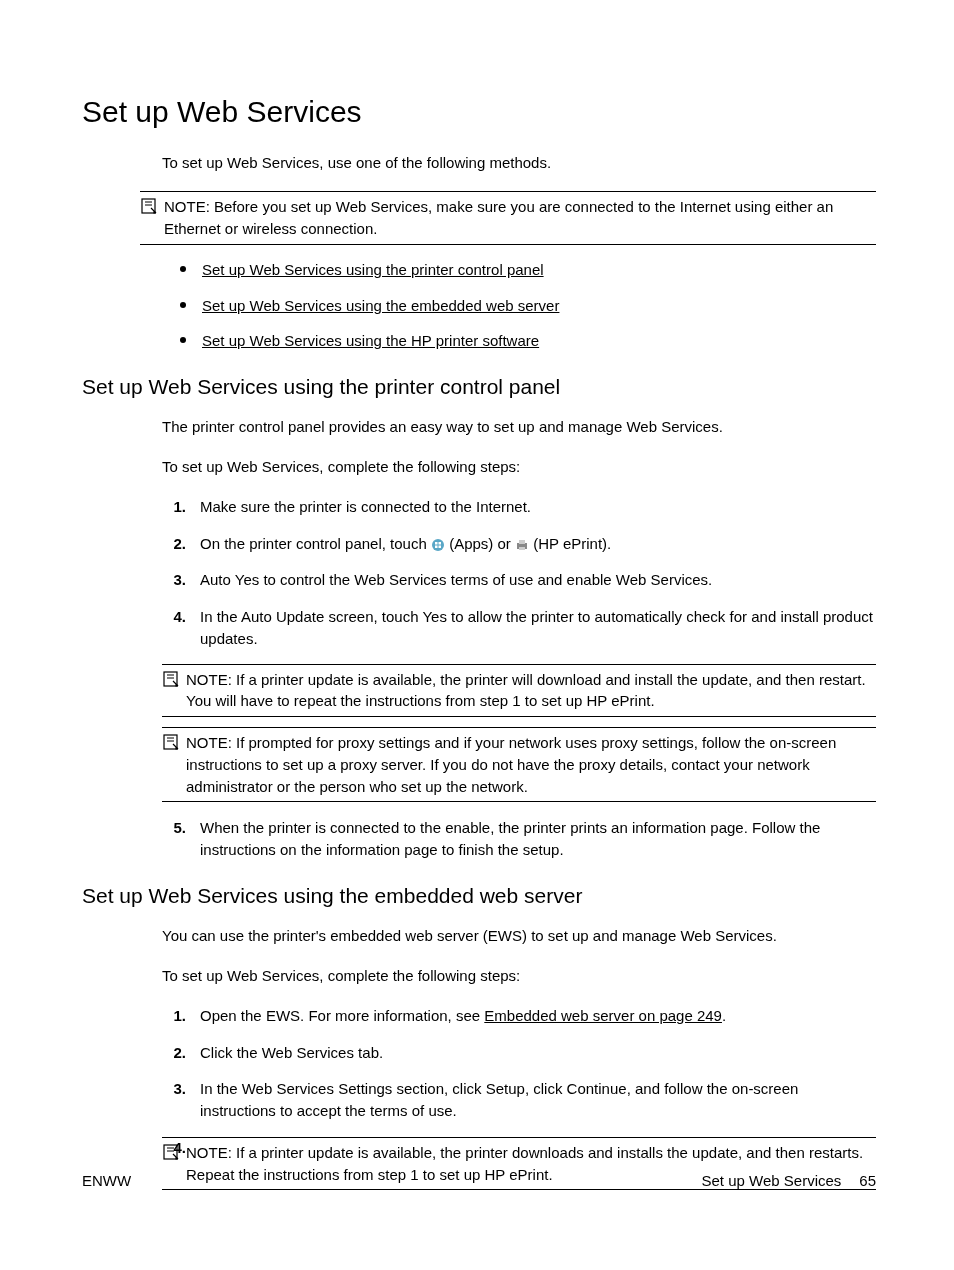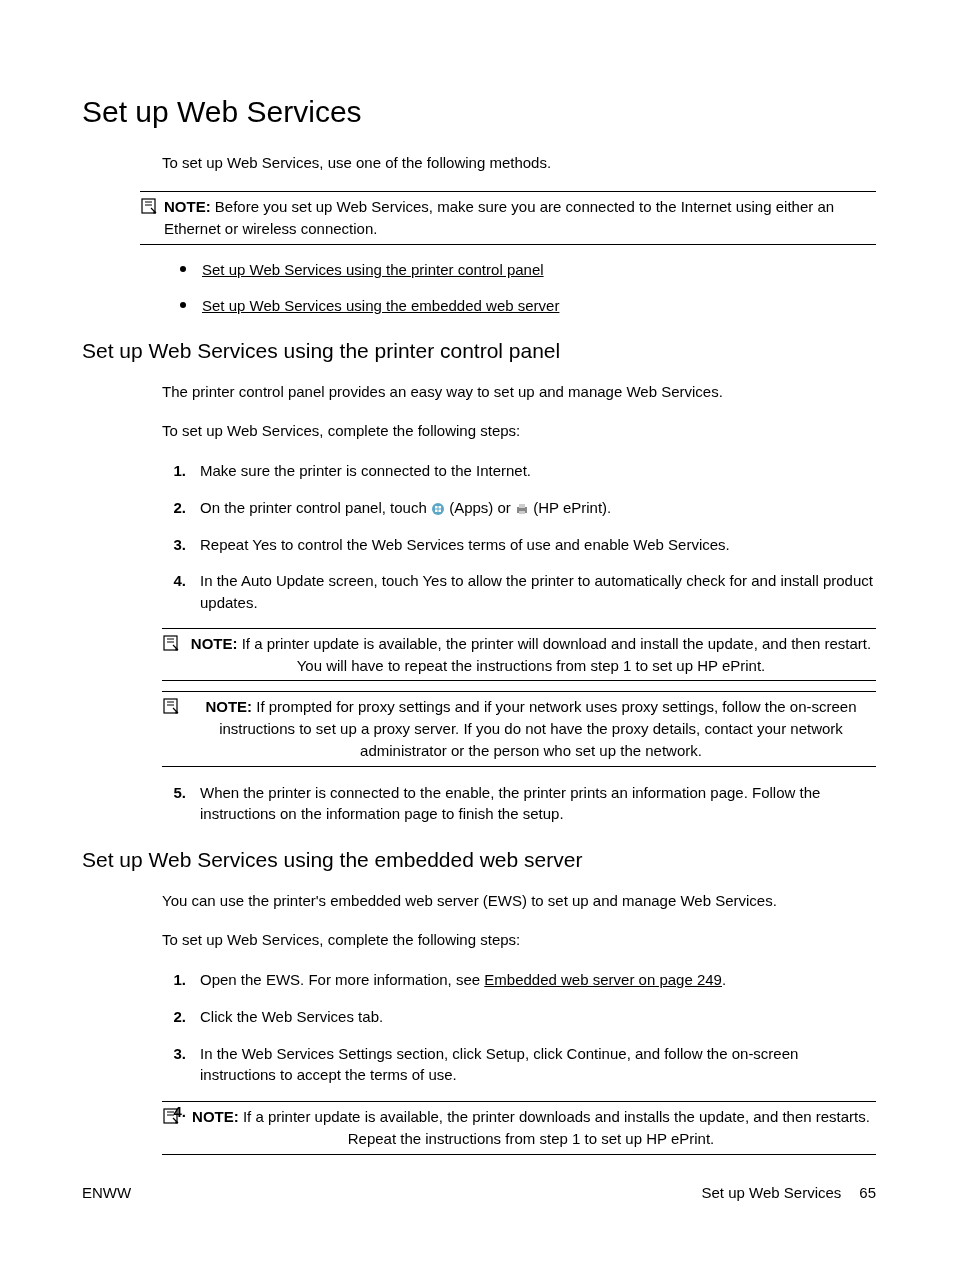--- a/index.html
+++ b/index.html
@@ -34,30 +34,29 @@
     position: relative;
     margin-bottom: 14px;
   }
   .note-box-inner {
     border-top: 1px solid #000;
     border-bottom: 1px solid #000;
     margin-left: 94px;
     padding: 4px 0 4px 24px;
     position: relative;
     margin-bottom: 10px;
-    text-align: center;
   }
   .note-icon {
     position: absolute;
     left: 0;
     top: 5px;
     width: 18px;
     height: 18px;
   }
-  .note-label { font-weight: bold; }
+  .note-label { font-weight: normal; }
   ul.toc {
     list-style: none;
     margin-left: 98px;
     margin-bottom: 14px;
   }
   ul.toc li {
     position: relative;
     margin-bottom: 14px;
     padding-left: 22px;
   }
@@ -93,21 +92,21 @@
   }
   .inline-icon {
     display: inline-block;
     vertical-align: middle;
     width: 14px;
     height: 14px;
   }
   a.xref { color: #000; text-decoration: underline; }
   .footer {
     position: absolute;
-    bottom: 66px;
+    bottom: 78px;
     left: 82px;
     right: 78px;
     display: flex;
     justify-content: space-between;
     font-size: 15px;
     align-items: center;
   }
   .footer-right { display: flex; gap: 18px; }
   b { font-weight: normal; }
 </style>
@@ -125,20 +124,21 @@
     <line x1="5" y1="8" x2="12" y2="8" stroke="#000" stroke-width="1"></line>
     <path d="M11 11 L16 16 M14 14 L14 16 L16 16" fill="none" stroke="#000" stroke-width="1.2"></path>
   </svg>
   <span class="note-label">NOTE:</span>
   <span> </span><span>Before you set up Web Services, make sure you are connected to the Internet using either an Ethernet or wireless connection.</span>
 </div>
 
 <ul class="toc">
   <li><a href="#">Set up Web Services using the printer control panel</a></li>
   <li><a href="#">Set up Web Services using the embedded web server</a></li>
+  <li><a href="#">Set up Web Services using the HP printer software</a></li>
 </ul>
 
 <h2>Set up Web Services using the printer control panel</h2>
 <p class="p-indent">The printer control panel provides an easy way to set up and manage Web Services.</p>
 <p class="p-indent">To set up Web Services, complete the following steps:</p>
 
 <ol class="steps">
   <li>Make sure the printer is connected to the Internet.</li>
   <li>
     <span>On the printer control panel, touch </span><svg class="inline-icon" viewBox="0 0 14 14">
@@ -147,21 +147,21 @@
         <rect x="7.5" y="4" width="2.5" height="2.5" fill="#fff"></rect>
         <rect x="4" y="7.5" width="2.5" height="2.5" fill="#fff"></rect>
         <rect x="7.5" y="7.5" width="2.5" height="2.5" fill="#fff"></rect>
       </svg><span> (Apps) or </span><svg class="inline-icon" viewBox="0 0 14 14">
         <rect x="2" y="5" width="10" height="6" fill="#888"></rect>
         <rect x="4" y="2" width="6" height="4" fill="#ccc"></rect>
         <rect x="4" y="9" width="6" height="3" fill="#ccc"></rect>
       </svg><span> (HP ePrint).</span>
   </li>
   <li>
-    <span>Repeat </span><b>Yes</b><span> to control the Web Services terms of use and enable Web Services.</span>
+    <span>Auto </span><b>Yes</b><span> to control the Web Services terms of use and enable Web Services.</span>
   </li>
   <li>
     <span>In the </span><b>Auto Update</b><span> screen, touch </span><b>Yes</b><span> to allow the printer to automatically check for and install product updates.</span>
 
     <div class="note-box-inner" style="margin-left:-38px; margin-top:14px;">
       <svg class="note-icon" viewBox="0 0 18 18">
           <rect x="2" y="2" width="13" height="14" fill="none" stroke="#000" stroke-width="1.2"></rect>
           <line x1="5" y1="5" x2="12" y2="5" stroke="#000" stroke-width="1"></line>
           <line x1="5" y1="8" x2="12" y2="8" stroke="#000" stroke-width="1"></line>
           <path d="M11 11 L16 16 M14 14 L14 16 L16 16" fill="none" stroke="#000" stroke-width="1.2"></path>

